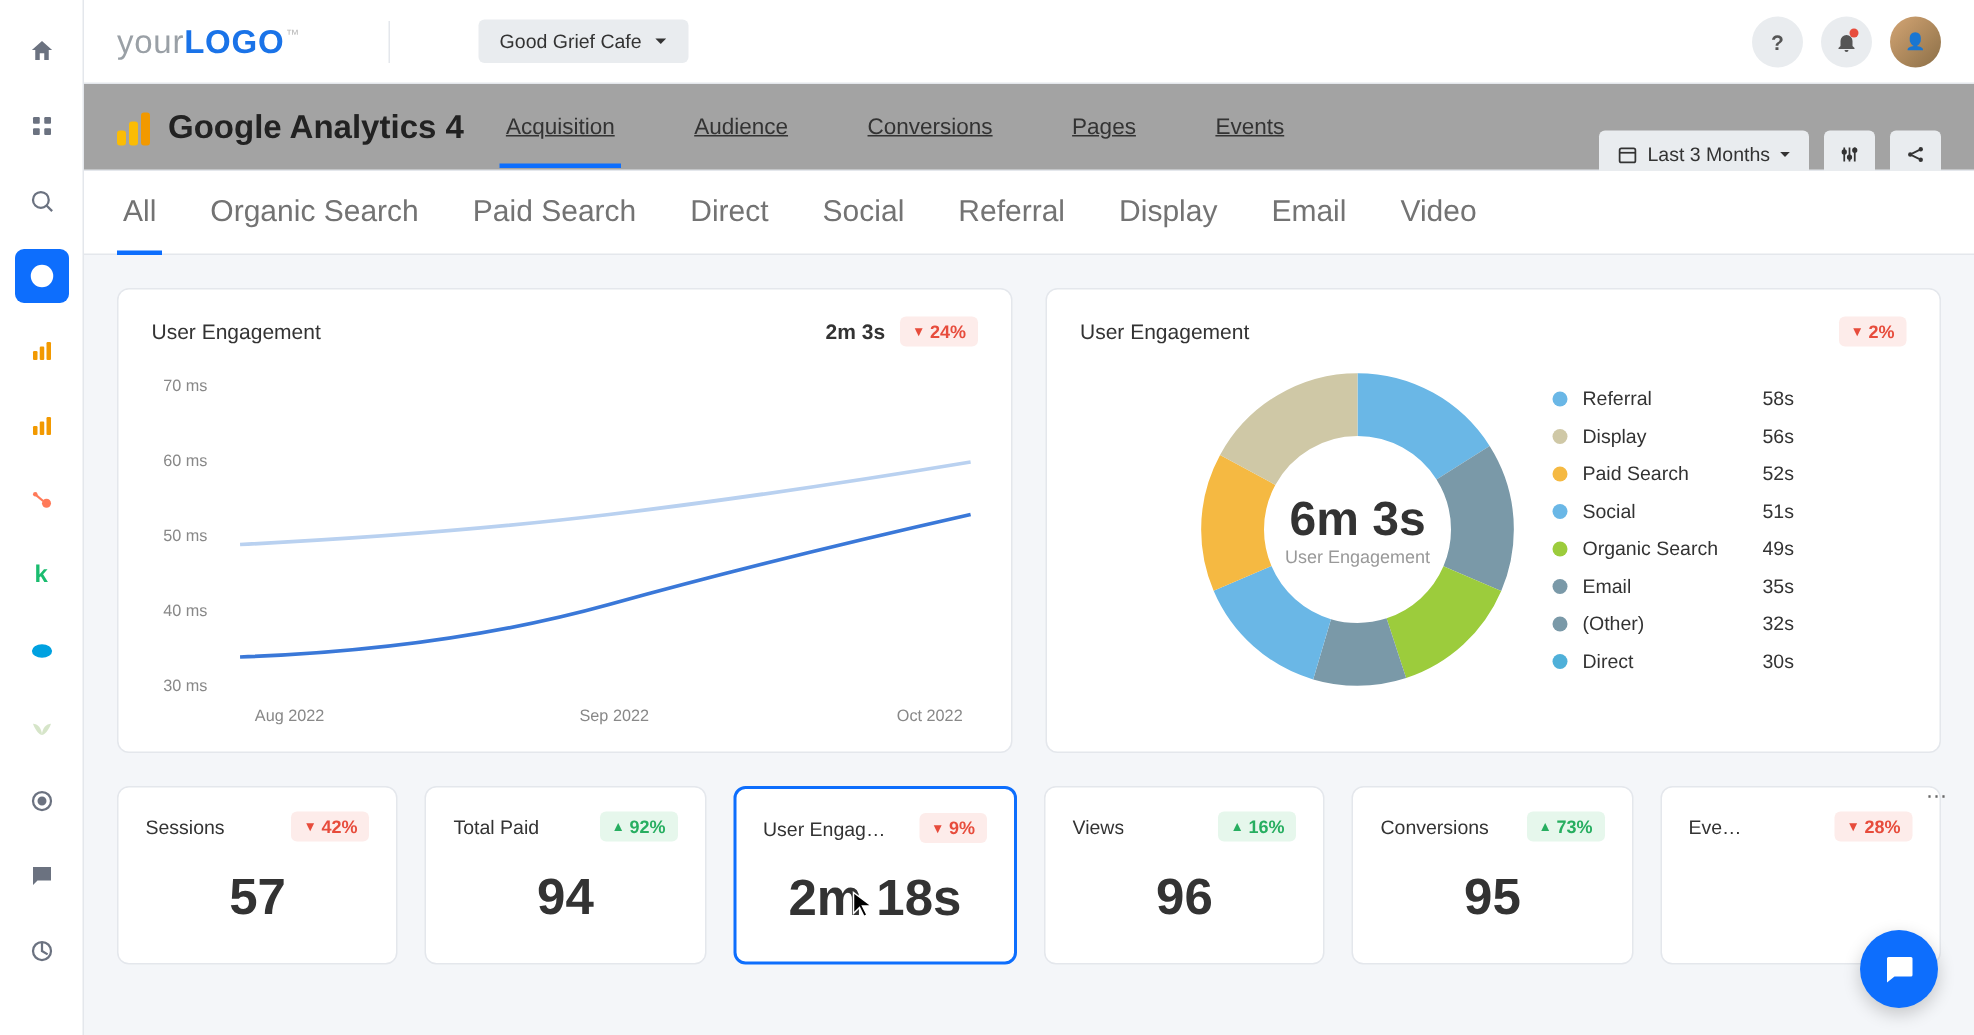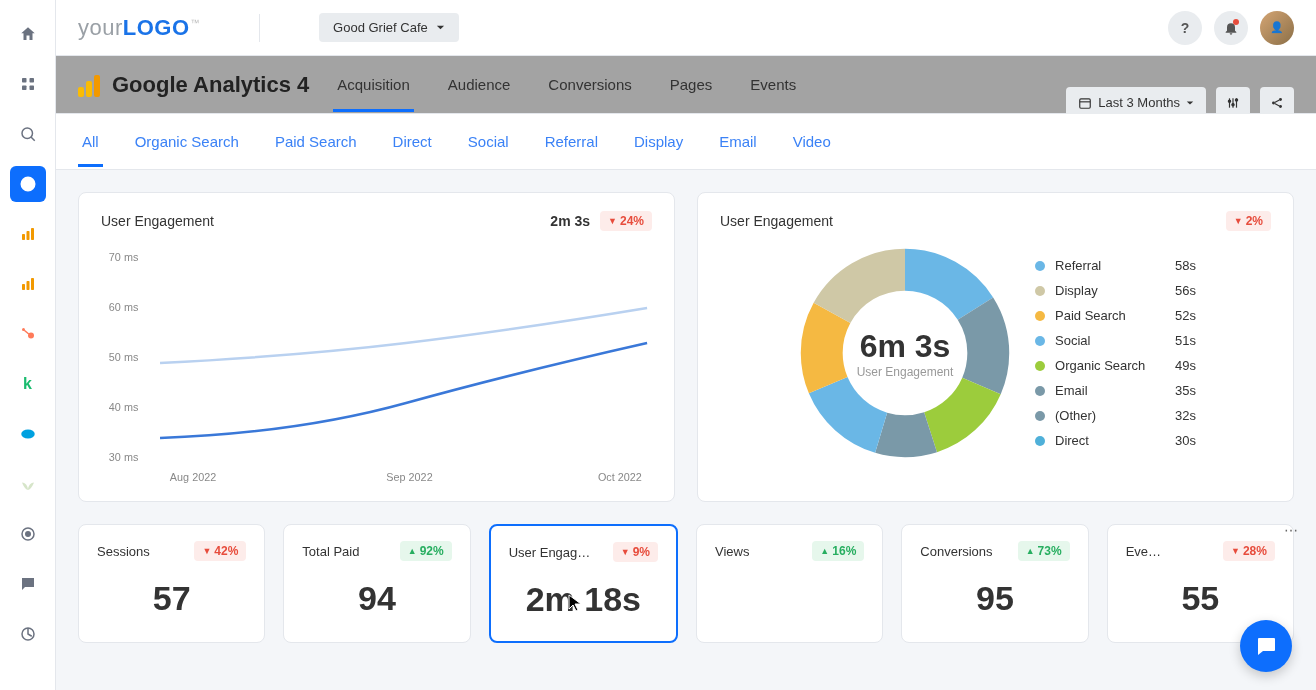--- a/index.html
+++ b/index.html
@@ -20,27 +20,27 @@
 .circ-btn { width: 34px; height: 34px; border-radius: 50%; background: #e9ecef; display: flex; align-items: center; justify-content: center; cursor: pointer; color: #555; position: relative; }
 .notif-dot { position: absolute; top: 8px; right: 9px; width: 6px; height: 6px; background: #e74c3c; border-radius: 50%; }
 .avatar { width: 34px; height: 34px; border-radius: 50%; background: linear-gradient(135deg,#d4a574,#8b6f47); display:flex; align-items:center; justify-content:center; font-size:11px; color:#fff; cursor:pointer;}
 .subbar { height: 58px; background: #a3a3a3; border-bottom: 1px solid #e4e7ec; display: flex; align-items: center; padding: 0 22px; }
 .ga-icon { width: 24px; height:24px; margin-right: 10px; display:flex; align-items:flex-end; gap:2px; }
 .ga-icon span{display:block;width:6px;border-radius:2px;}
 .ga-icon .b1{height:10px;background:#fbbc04;}
 .ga-icon .b2{height:16px;background:#fbbc04;}
 .ga-icon .b3{height:22px;background:#f29900;}
 .page-title { font-size: 22px; font-weight: 700; color: #222; margin-right: 24px; }
-.tabs-main { display: flex; gap: 30px; }
+.tabs-main { display: flex; gap: 45px; text-decoration: underline; }
 .tab-main { font-size: 15px; color: #333; padding: 18px 4px; cursor: pointer; position: relative; }
 .tab-main.active::after { content:""; position:absolute; bottom:-1px; left:0; right:0; height:3px; background:#0d6efd; }
 .subbar-right { margin-left: auto; display: flex; gap: 10px; }
 .filter-btn { background: #e9ecef; border:none; padding:8px 12px; border-radius:4px; font-size:13px; color:#333; cursor:pointer; display:flex; align-items:center; gap:6px;margin-top:36px;}
 .channel-bar { height: 56px; background:#fff; border-bottom:1px solid #e4e7ec; display:flex; align-items:center; padding:0 22px; gap:28px; }
-.channel-tab { font-size:15px; color:#3b82f6; padding:16px 4px; cursor:pointer; position:relative; }
+.channel-tab { font-size:20px; color:#737373; padding:16px 4px; cursor:pointer; position:relative; }
 .channel-tab.active::after { content:""; position:absolute; bottom:-1px; left:0; right:0; height:3px; background:#0d6efd; }
 .content { padding: 22px; flex:1; overflow:auto; }
 .row-charts { display:flex; gap:22px; margin-bottom:22px; }
 .card { background:#fff; border:1px solid #e4e7ec; border-radius:8px; padding:18px 22px; }
 .card-engage { flex:1; min-width:0; }
 .card-donut { flex:1; min-width:0; }
 .card-head { display:flex; align-items:center; margin-bottom:12px; }
 .card-title { font-size:14px; color:#333; }
 .card-head-right { margin-left:auto; display:flex; align-items:center; gap:10px; }
 .metric-val { font-weight:700; font-size:14px; }
@@ -360,34 +360,34 @@
               <span class="kpi-title">User Engag…</span>
               <span class="delta down"><span class="arr">▼</span>9%</span>
             </div>
             <div class="kpi-val">2m 18s</div>
           </div>
           <div class="kpi">
             <div class="kpi-head">
               <span class="kpi-title">Views</span>
               <span class="delta up"><span class="arr">▲</span>16%</span>
             </div>
+            <div class="kpi-val">96</div>
           </div>
           <div class="kpi">
             <div class="kpi-head">
               <span class="kpi-title">Conversions</span>
               <span class="delta up"><span class="arr">▲</span>73%</span>
             </div>
             <div class="kpi-val">95</div>
           </div>
           <div class="kpi">
             <div class="kpi-head">
               <span class="kpi-title">Eve…</span>
               <span class="delta down"><span class="arr">▼</span>28%</span>
             </div>
-            <div class="kpi-val">55</div>
           </div>
         </div>
     </div>
   </div>
 </div>
 
 <div class="chat-fab">
     <svg width="24" height="24" viewBox="0 0 24 24" fill="#fff">
       <path d="M4 4h16a1 1 0 011 1v11a1 1 0 01-1 1H9l-5 4V5a1 1 0 011-1z"></path>
     </svg>

